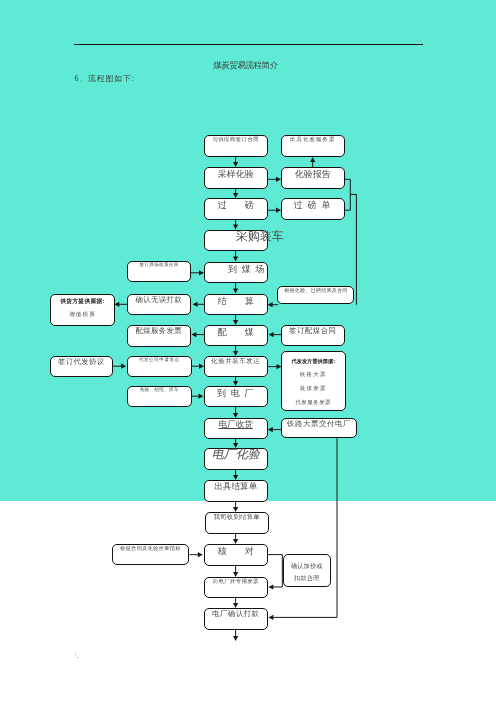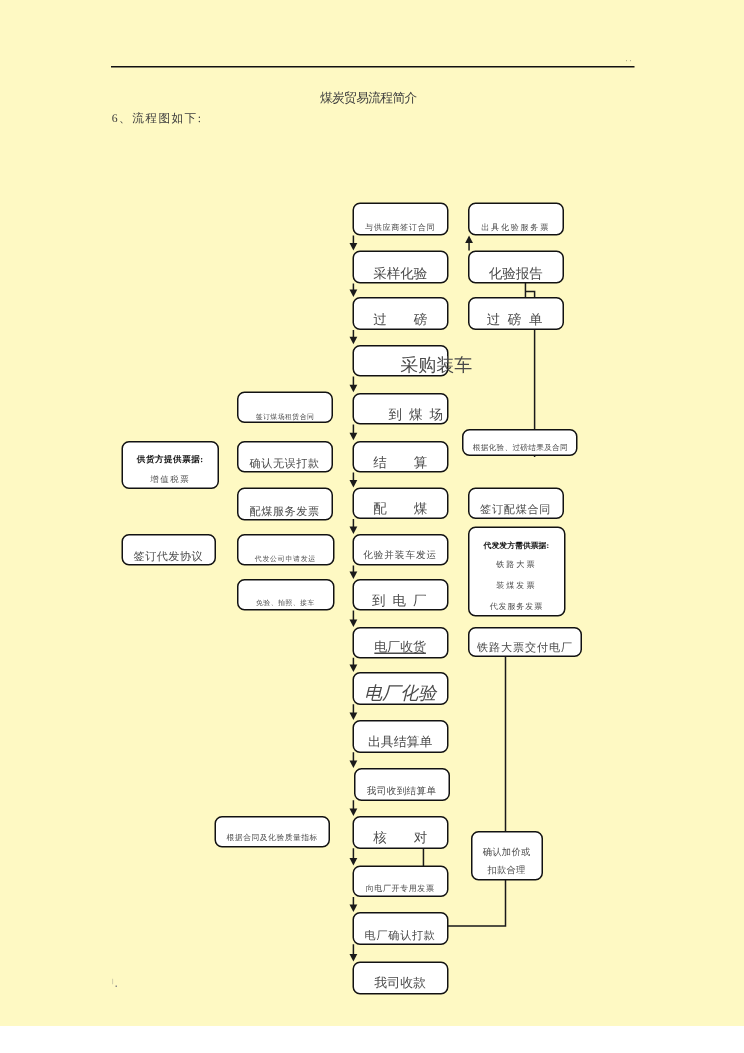--- a/index.html
+++ b/index.html
@@ -1,27 +1,27 @@
 <!DOCTYPE html>
 <html><head>
 <meta charset="utf-8">
 <title>煤炭贸易流程简介</title>
 <style>
 html,body{margin:0;padding:0;background:#ffffff;}
 body{width:496px;height:702px;font-family:"Liberation Serif",serif;overflow:hidden;}
-#page{position:relative;width:496px;height:684px;background:#fef9c3;}
+#page{position:relative;width:496px;height:501px;background:#5eead4;}
 .hdr-rule{position:absolute;left:74px;top:44.3px;width:348.5px;height:1.2px;background:#111;}
 .hdr-mark{position:absolute;left:417px;top:38.6px;font-size:4.4px;line-height:4.4px;color:#3a3a3a;letter-spacing:1.1px;}
 .doc-title{position:absolute;left:0;top:59.5px;width:491px;text-align:center;font-size:8.5px;line-height:11px;color:#3e3e3e;letter-spacing:-0.45px;}
 .doc-sub{position:absolute;left:74.5px;top:73.5px;font-size:7.8px;line-height:10px;color:#3e3e3e;letter-spacing:0.95px;}
 .foot-mark{position:absolute;left:74.8px;top:651px;font-size:4.2px;line-height:5px;color:#777;}
 .foot-mark2{position:absolute;left:76.8px;top:656.6px;width:1.4px;height:1.1px;background:#888;}
 #flow{position:absolute;left:0;top:0;width:496px;height:702px;}
 .node{position:absolute;box-sizing:border-box;border:1px solid #121212;border-radius:5px;background:#fff;
-      display:flex;flex-direction:column;align-items:center;justify-content:flex-end;text-align:center;color:#4a4a4a;margin-left:31px;}
+      display:flex;flex-direction:column;align-items:center;justify-content:flex-start;text-align:center;color:#4a4a4a;}
 .node .ln{display:block;white-space:nowrap;}
 .node.bold .ln:first-child{font-weight:bold;color:#111;letter-spacing:0.2px;}
 .node.multi .ln{margin:0.9px 0;}
 svg.wires{position:absolute;left:0;top:0;width:496px;height:702px;pointer-events:none;}
 svg.wires path,svg.wires line{stroke:#1a1a1a;fill:none;}
 </style>
 </head>
 <body>
 
 <div id="page">
@@ -267,20 +267,17 @@
       <div class="node multi" style="left: 283px; top: 554px; width: 47.5px; height: 33px; font-size: 5.4px; line-height: 7.29px; padding-top: 6.2px;">
         <span class="ln" style="font-size: 6.2px; line-height: 8.37px; letter-spacing: 0.15px;">确认加价或</span>
         <span class="ln" style="font-size: 6.2px; line-height: 8.37px; letter-spacing: 0.15px; margin-top: 2.3px;">扣款合理</span>
       </div>
       <div class="node" style="left: 204px; top: 577px; width: 63.5px; height: 21px; font-size: 5.4px; line-height: 7.29px; letter-spacing: 0.35px;">
         <span class="ln">向电厂开专用发票</span>
       </div>
       <div class="node" style="left: 204px; top: 608px; width: 63.5px; height: 21.5px; font-size: 7.4px; line-height: 9.99px; letter-spacing: 0.5px;">
         <span class="ln">电厂确认打款</span>
       </div>
-      <div class="node" style="left: 204px; top: 641px; width: 63.5px; height: 22px; font-size: 8.6px; line-height: 11.61px;">
-        <span class="ln">我司收款</span>
-      </div>
     </div>
 
   <div class="foot-mark">|</div>
   <div class="foot-mark2"></div>
 </div>
 
 </body></html>

